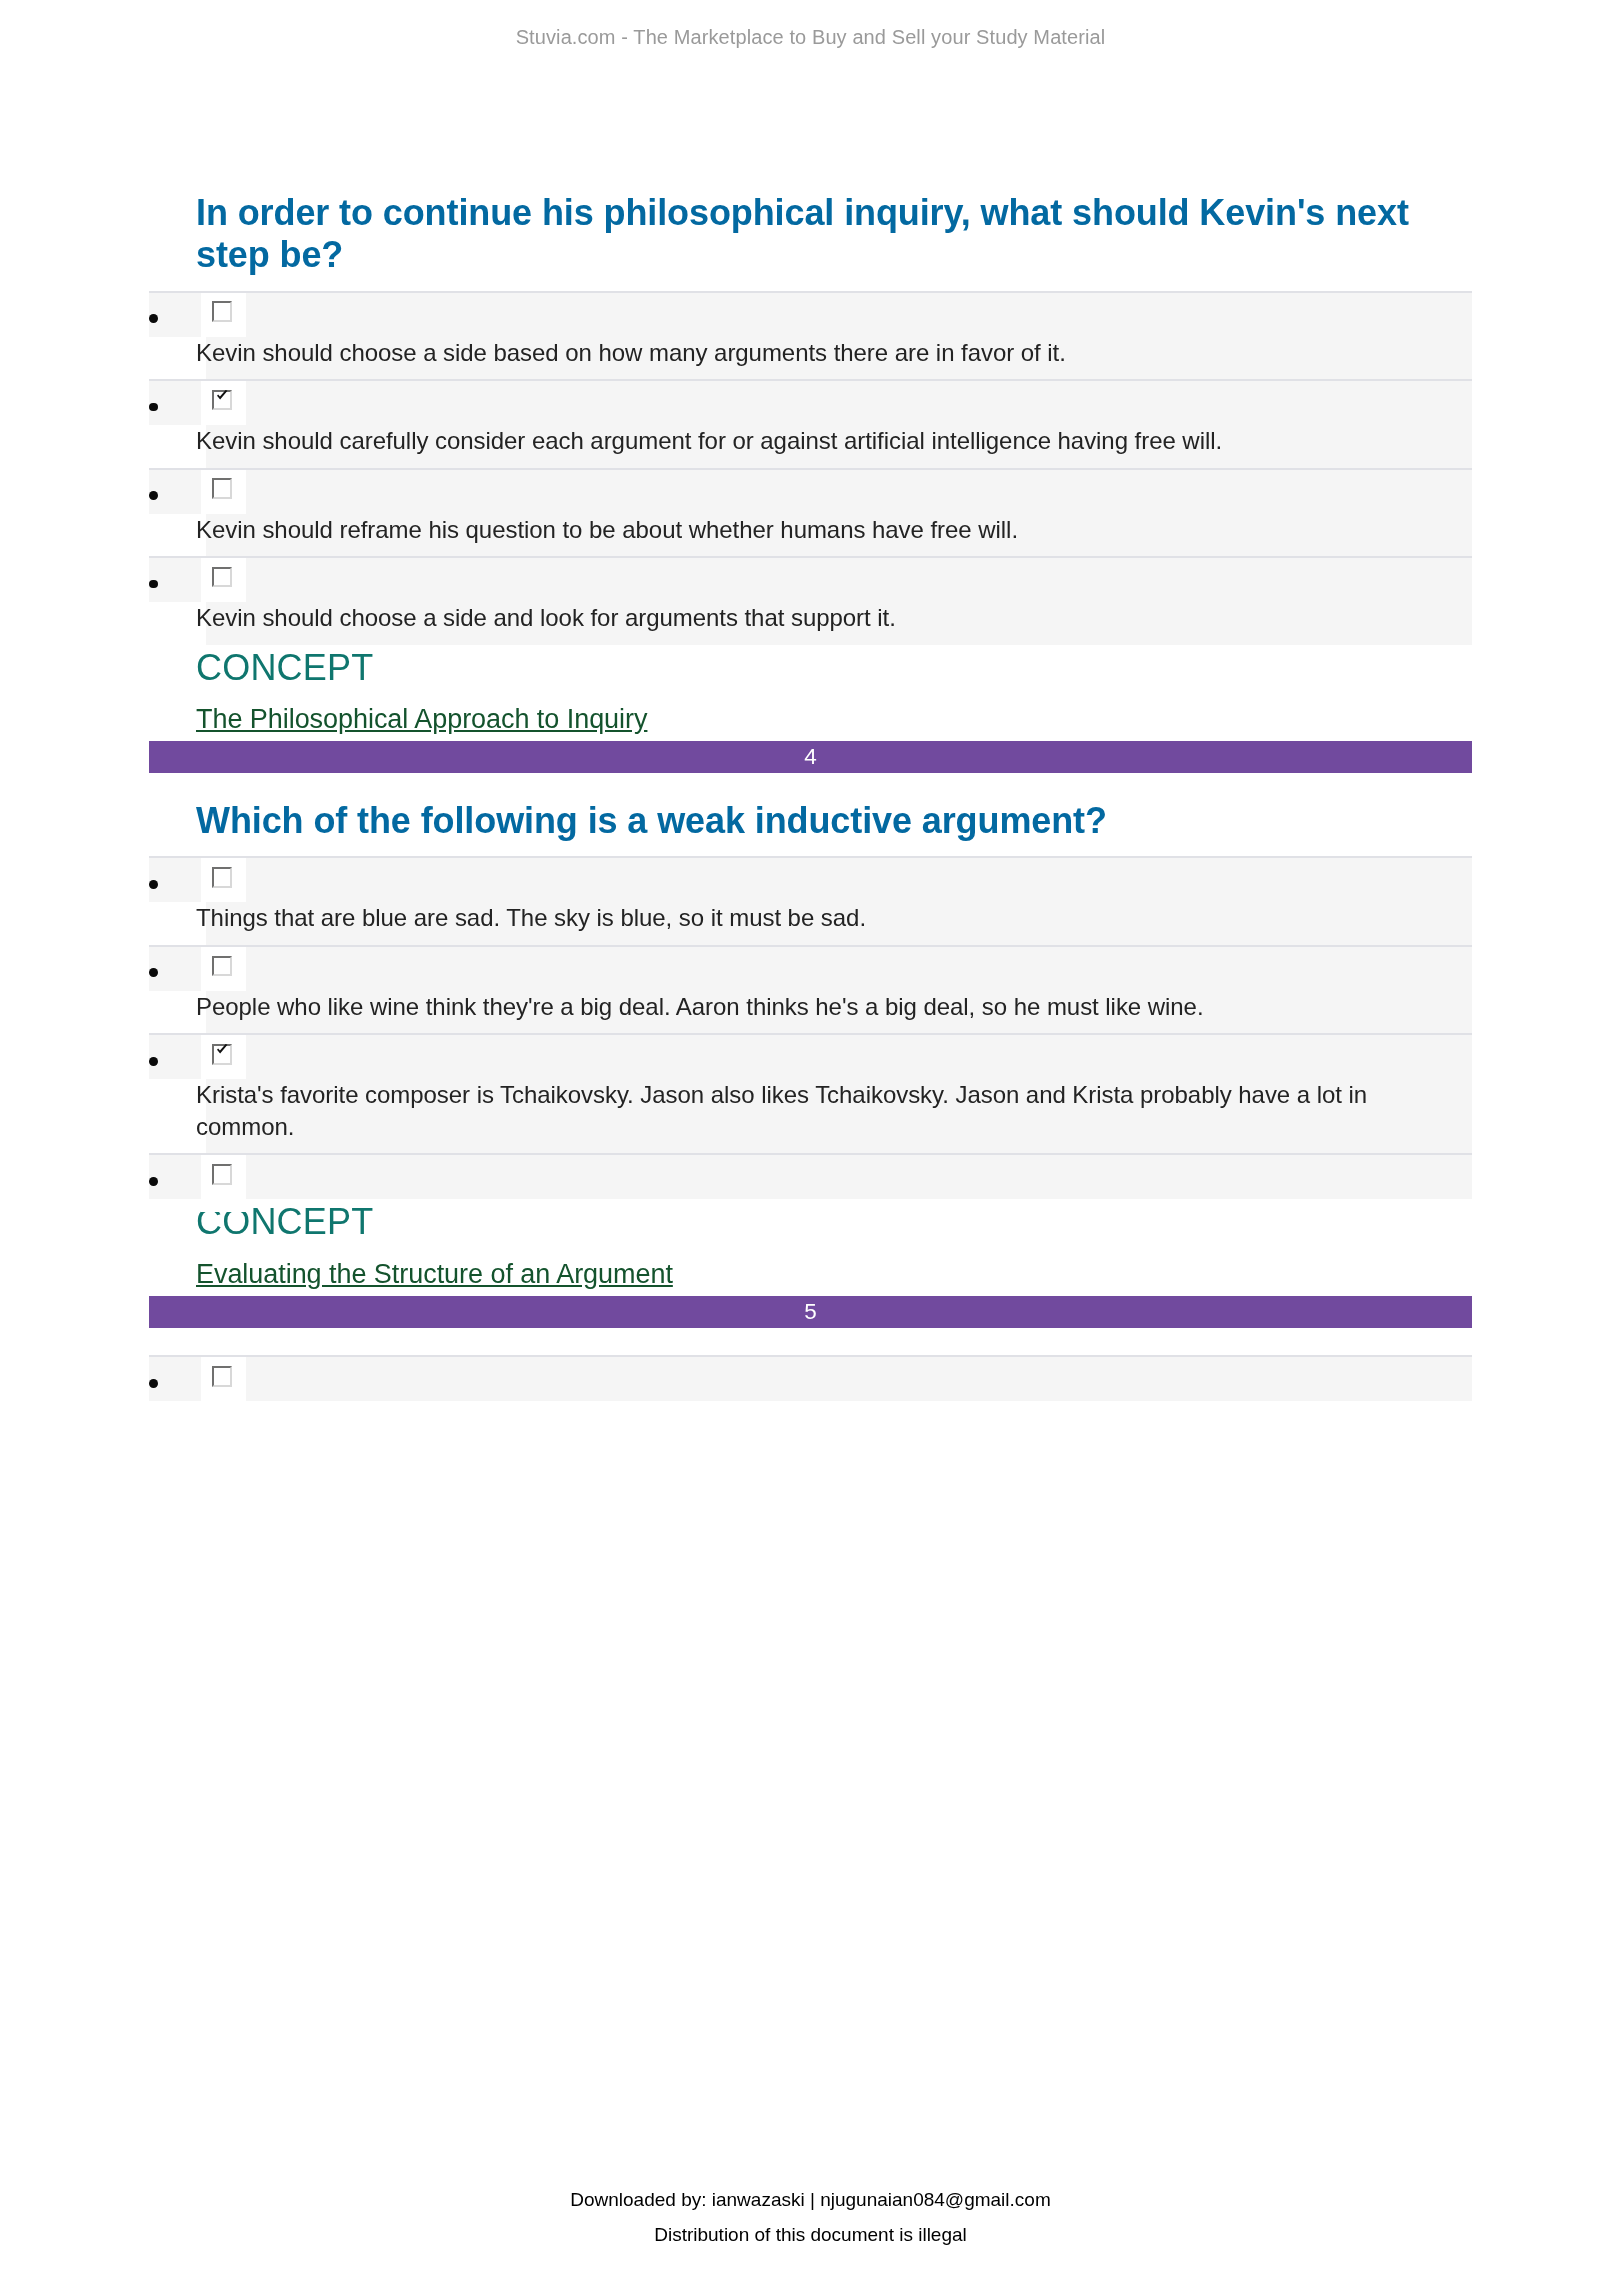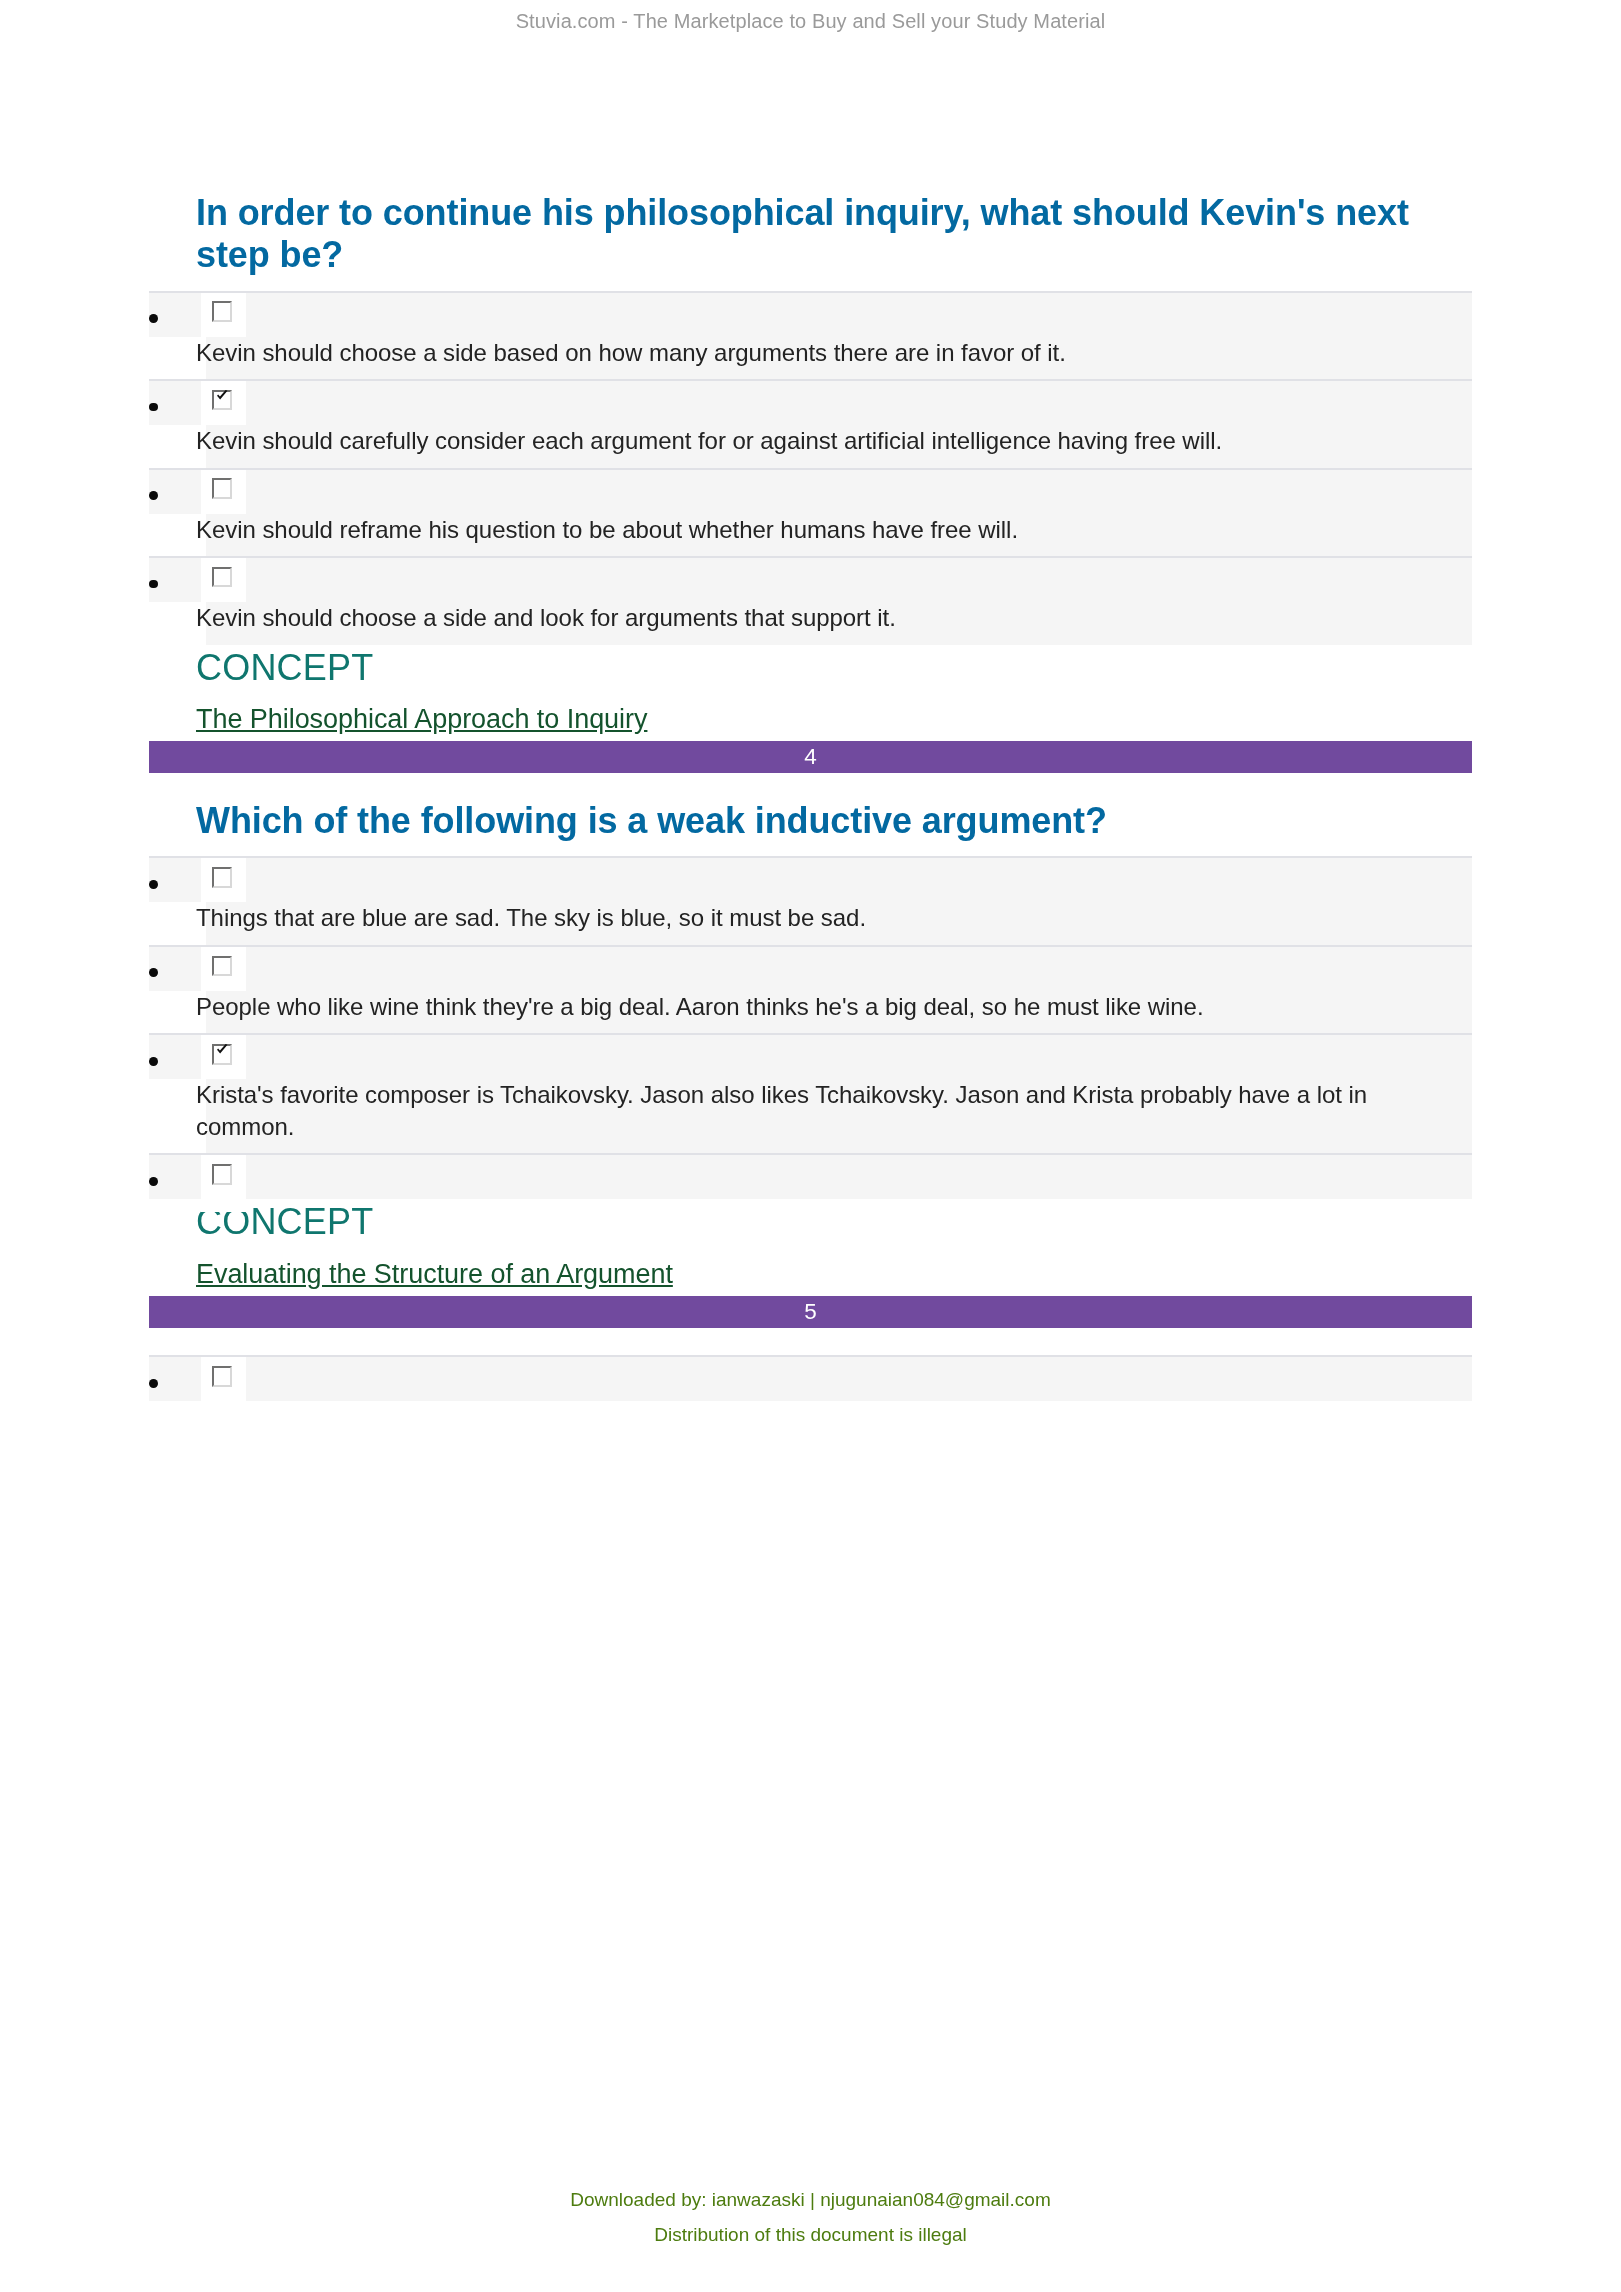--- a/index.html
+++ b/index.html
@@ -16,21 +16,21 @@
     width: 1621px;
     height: 2293px;
     background: #ffffff;
     overflow: hidden;
     box-sizing: border-box;
   }
 
   
   .site-header {
     position: absolute;
-    top: 10px;
+    top: 26px;
     left: 0;
     width: 100%;
     text-align: center;
     font-size: 20px;
     color: #9a9a9a;
     letter-spacing: 0.1px;
   }
 
   
   .content {
@@ -167,21 +167,21 @@
 
   .gap-after-bar { height: 27.4px; }
 
   
   .page-footer {
     position: absolute;
     left: 0;
     bottom: 47px;
     width: 100%;
     text-align: center;
-    color: #4d7c0f;
+    color: #000000;
   }
   .footer-line1 { font-size: 19px; }
   .footer-line2 { font-size: 19px; margin-top: 12.7px; }
 </style>
 </head>
 <body>
 
 <div class="page">
 
   <div class="site-header">Stuvia.com - The Marketplace to Buy and Sell your Study Material</div>

